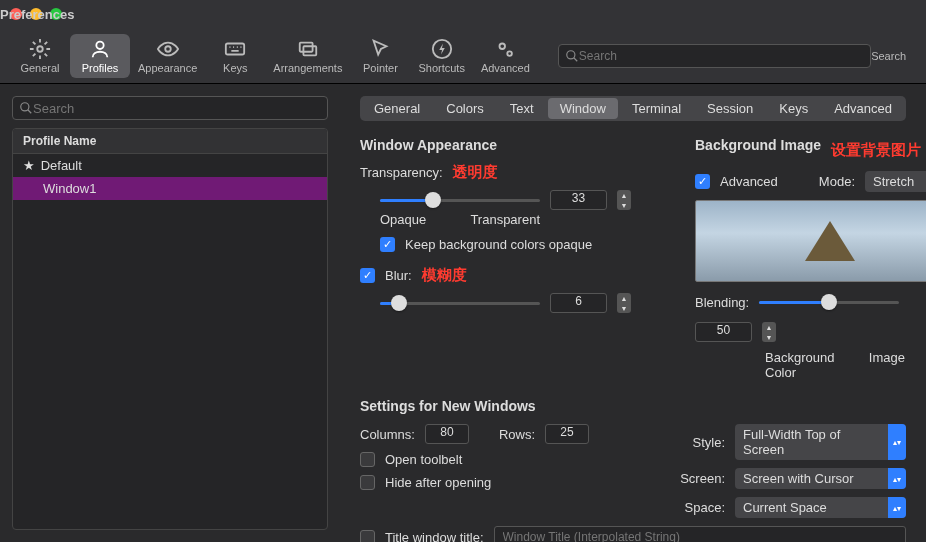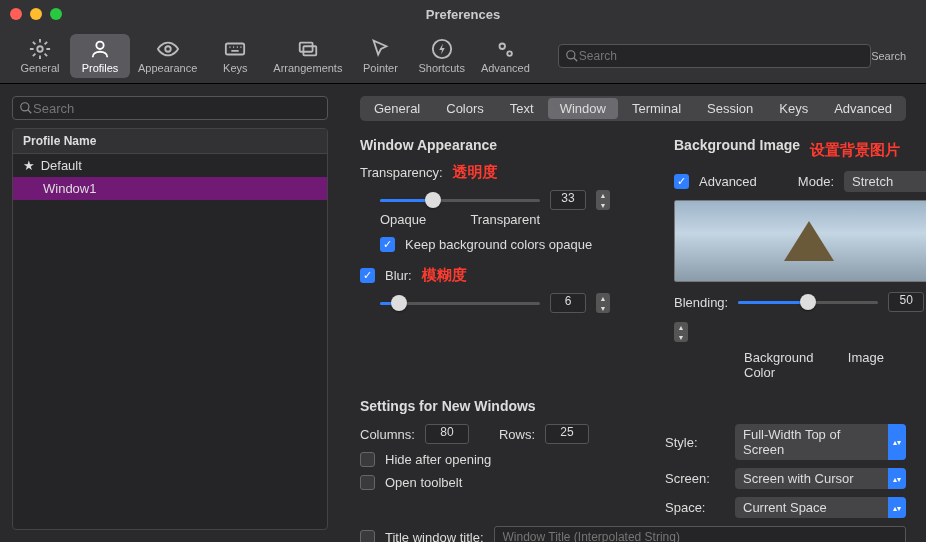--- a/index.html
+++ b/index.html
@@ -1,21 +1,21 @@
 <!DOCTYPE html>
 <html><head>
 <meta charset="utf-8">
 <style>
 *{box-sizing:border-box;margin:0;padding:0;font-family:-apple-system,BlinkMacSystemFont,"Segoe UI",sans-serif;font-size:13px;color:#ddd}
 body{background:#2a2a2c;width:926px;height:542px;overflow:hidden}
 .titlebar{height:28px;display:flex;align-items:center;padding:0 10px;position:relative;background:#333336}
 .traffic{display:flex;gap:8px}
 .dot{width:12px;height:12px;border-radius:50%}
 .red{background:#ff5f57}.yellow{background:#febc2e}.green{background:#28c840}
-.title{position:absolute;left:0;right:0;text-align:center;font-weight:600;color:#ccc}
+.title{position:absolute;left:0;right:0;font-weight:600;color:#ccc}
 .toolbar{height:56px;background:#333336;display:flex;align-items:center;padding:0 10px;border-bottom:1px solid #000}
 .tbtn{display:flex;flex-direction:column;align-items:center;justify-content:center;padding:4px 8px;border-radius:6px;gap:2px;min-width:60px}
 .tbtn.active{background:#5a5a5e}
 .tbtn svg{width:22px;height:22px}
 .tbtn span{font-size:11px;color:#bbb}
 .tbtn.active span{color:#fff}
 .search-box{flex:1;max-width:320px;margin-left:20px;background:#252527;border:1px solid #555;border-radius:4px;height:24px;display:flex;align-items:center;padding:0 6px}
 .search-box input{background:none;border:none;outline:none;color:#aaa;flex:1;font-size:12px}
 .search-lbl{margin-left:auto;margin-right:10px;font-size:11px;color:#bbb;display:flex;flex-direction:column;align-items:center}
 .main{display:flex;height:calc(100% - 84px)}
@@ -33,37 +33,37 @@
 .section{margin-bottom:18px}
 .sh{font-weight:700;font-size:14px;margin-bottom:10px}
 .row{display:flex;align-items:center;gap:10px;margin-bottom:8px;flex-wrap:wrap}
 .annot{color:#ff3b30;font-weight:700;font-size:15px}
 .slider-wrap{display:flex;flex-direction:column;gap:2px;margin-left:20px;margin-bottom:10px}
 .slider-row{display:flex;align-items:center;gap:10px}
 .slider{width:160px;height:20px;position:relative}
 .track{position:absolute;top:9px;left:0;right:0;height:3px;background:#555;border-radius:2px}
 .fill{position:absolute;top:9px;left:0;height:3px;background:#2f7fff;border-radius:2px}
 .thumb{position:absolute;top:2px;width:16px;height:16px;background:#ddd;border-radius:50%;box-shadow:0 1px 2px rgba(0,0,0,.4)}
-.numfield{width:36px;height:20px;background:#252527;border:1px solid #555;border-radius:3px;text-align:center;font-size:12px}
+.numfield{width:57px;height:20px;background:#252527;border:1px solid #555;border-radius:3px;text-align:center;font-size:12px}
 .stepper{width:14px;height:20px;background:#555;border-radius:3px;display:flex;flex-direction:column}
 .stepper div{flex:1;display:flex;align-items:center;justify-content:center;font-size:7px}
 .sl-lbls{display:flex;justify-content:space-between;font-size:10px;color:#999;width:160px}
 .chk{width:15px;height:15px;border-radius:3px;display:inline-flex;align-items:center;justify-content:center;font-size:11px;color:#fff}
 .chk.on{background:#2f7fff}
 .chk.off{background:#3a3a3c;border:1px solid #666}
 .cols{display:flex;gap:64px}
 .col{flex:1}
 .imgprev{width:270px;height:82px;border:1px solid #777;background:linear-gradient(180deg,#9db4c8 0%,#c4d5e3 40%,#8a9baa 100%);border-radius:2px;position:relative;overflow:hidden;margin-bottom:10px}
 .imgprev::before{content:"";position:absolute;left:50%;top:50%;transform:translate(-50%,-50%);width:50px;height:40px;background:#6b5a3a;clip-path:polygon(50% 0,100% 100%,0 100%)}
 .select{background:#454548;border-radius:4px;padding:3px 22px 3px 8px;position:relative;font-size:12px;min-width:100px}
 .select::after{content:"";position:absolute;right:0;top:0;bottom:0;width:18px;background:#2f7fff;border-radius:0 4px 4px 0;display:flex;align-items:center;justify-content:center}
 .select .arr{position:absolute;right:5px;top:50%;transform:translateY(-50%);font-size:8px;color:#fff;z-index:1}
 .textfield{flex:1;background:#252527;border:1px solid #555;border-radius:3px;padding:3px 8px;color:#888;font-size:12px}
 .lbl{white-space:nowrap}
-.rlbl{min-width:60px}
+.rlbl{text-align:right;min-width:60px}
 </style>
 </head>
 <body>
 
 <div class="titlebar">
   <div class="traffic">
     <div class="dot red"></div>
     <div class="dot yellow"></div>
     <div class="dot green"></div>
   </div>
@@ -261,25 +261,25 @@
       <div class="cols">
         <div class="col">
           <div class="row">
             <span class="lbl">Columns:</span>
             <div class="numfield" style="width:44px">80</div>
             <span class="lbl" style="margin-left:20px">Rows:</span>
             <div class="numfield" style="width:44px">25</div>
           </div>
           <div class="row">
               <span class="chk off"></span>
+              <span>Open toolbelt</span>
+            </div>
+          <div class="row">
+              <span class="chk off"></span>
               <span>Hide after opening</span>
-            </div>
-          <div class="row">
-              <span class="chk off"></span>
-              <span>Open toolbelt</span>
             </div>
         </div>
         <div class="col">
           <div class="row">
               <span class="lbl rlbl">Style:</span>
               <div class="select" style="flex:1"><span>Full-Width Top of Screen</span><span class="arr">▴▾</span></div>
             </div>
           <div class="row">
               <span class="lbl rlbl">Screen:</span>
               <div class="select" style="flex:1"><span>Screen with Cursor</span><span class="arr">▴▾</span></div>

